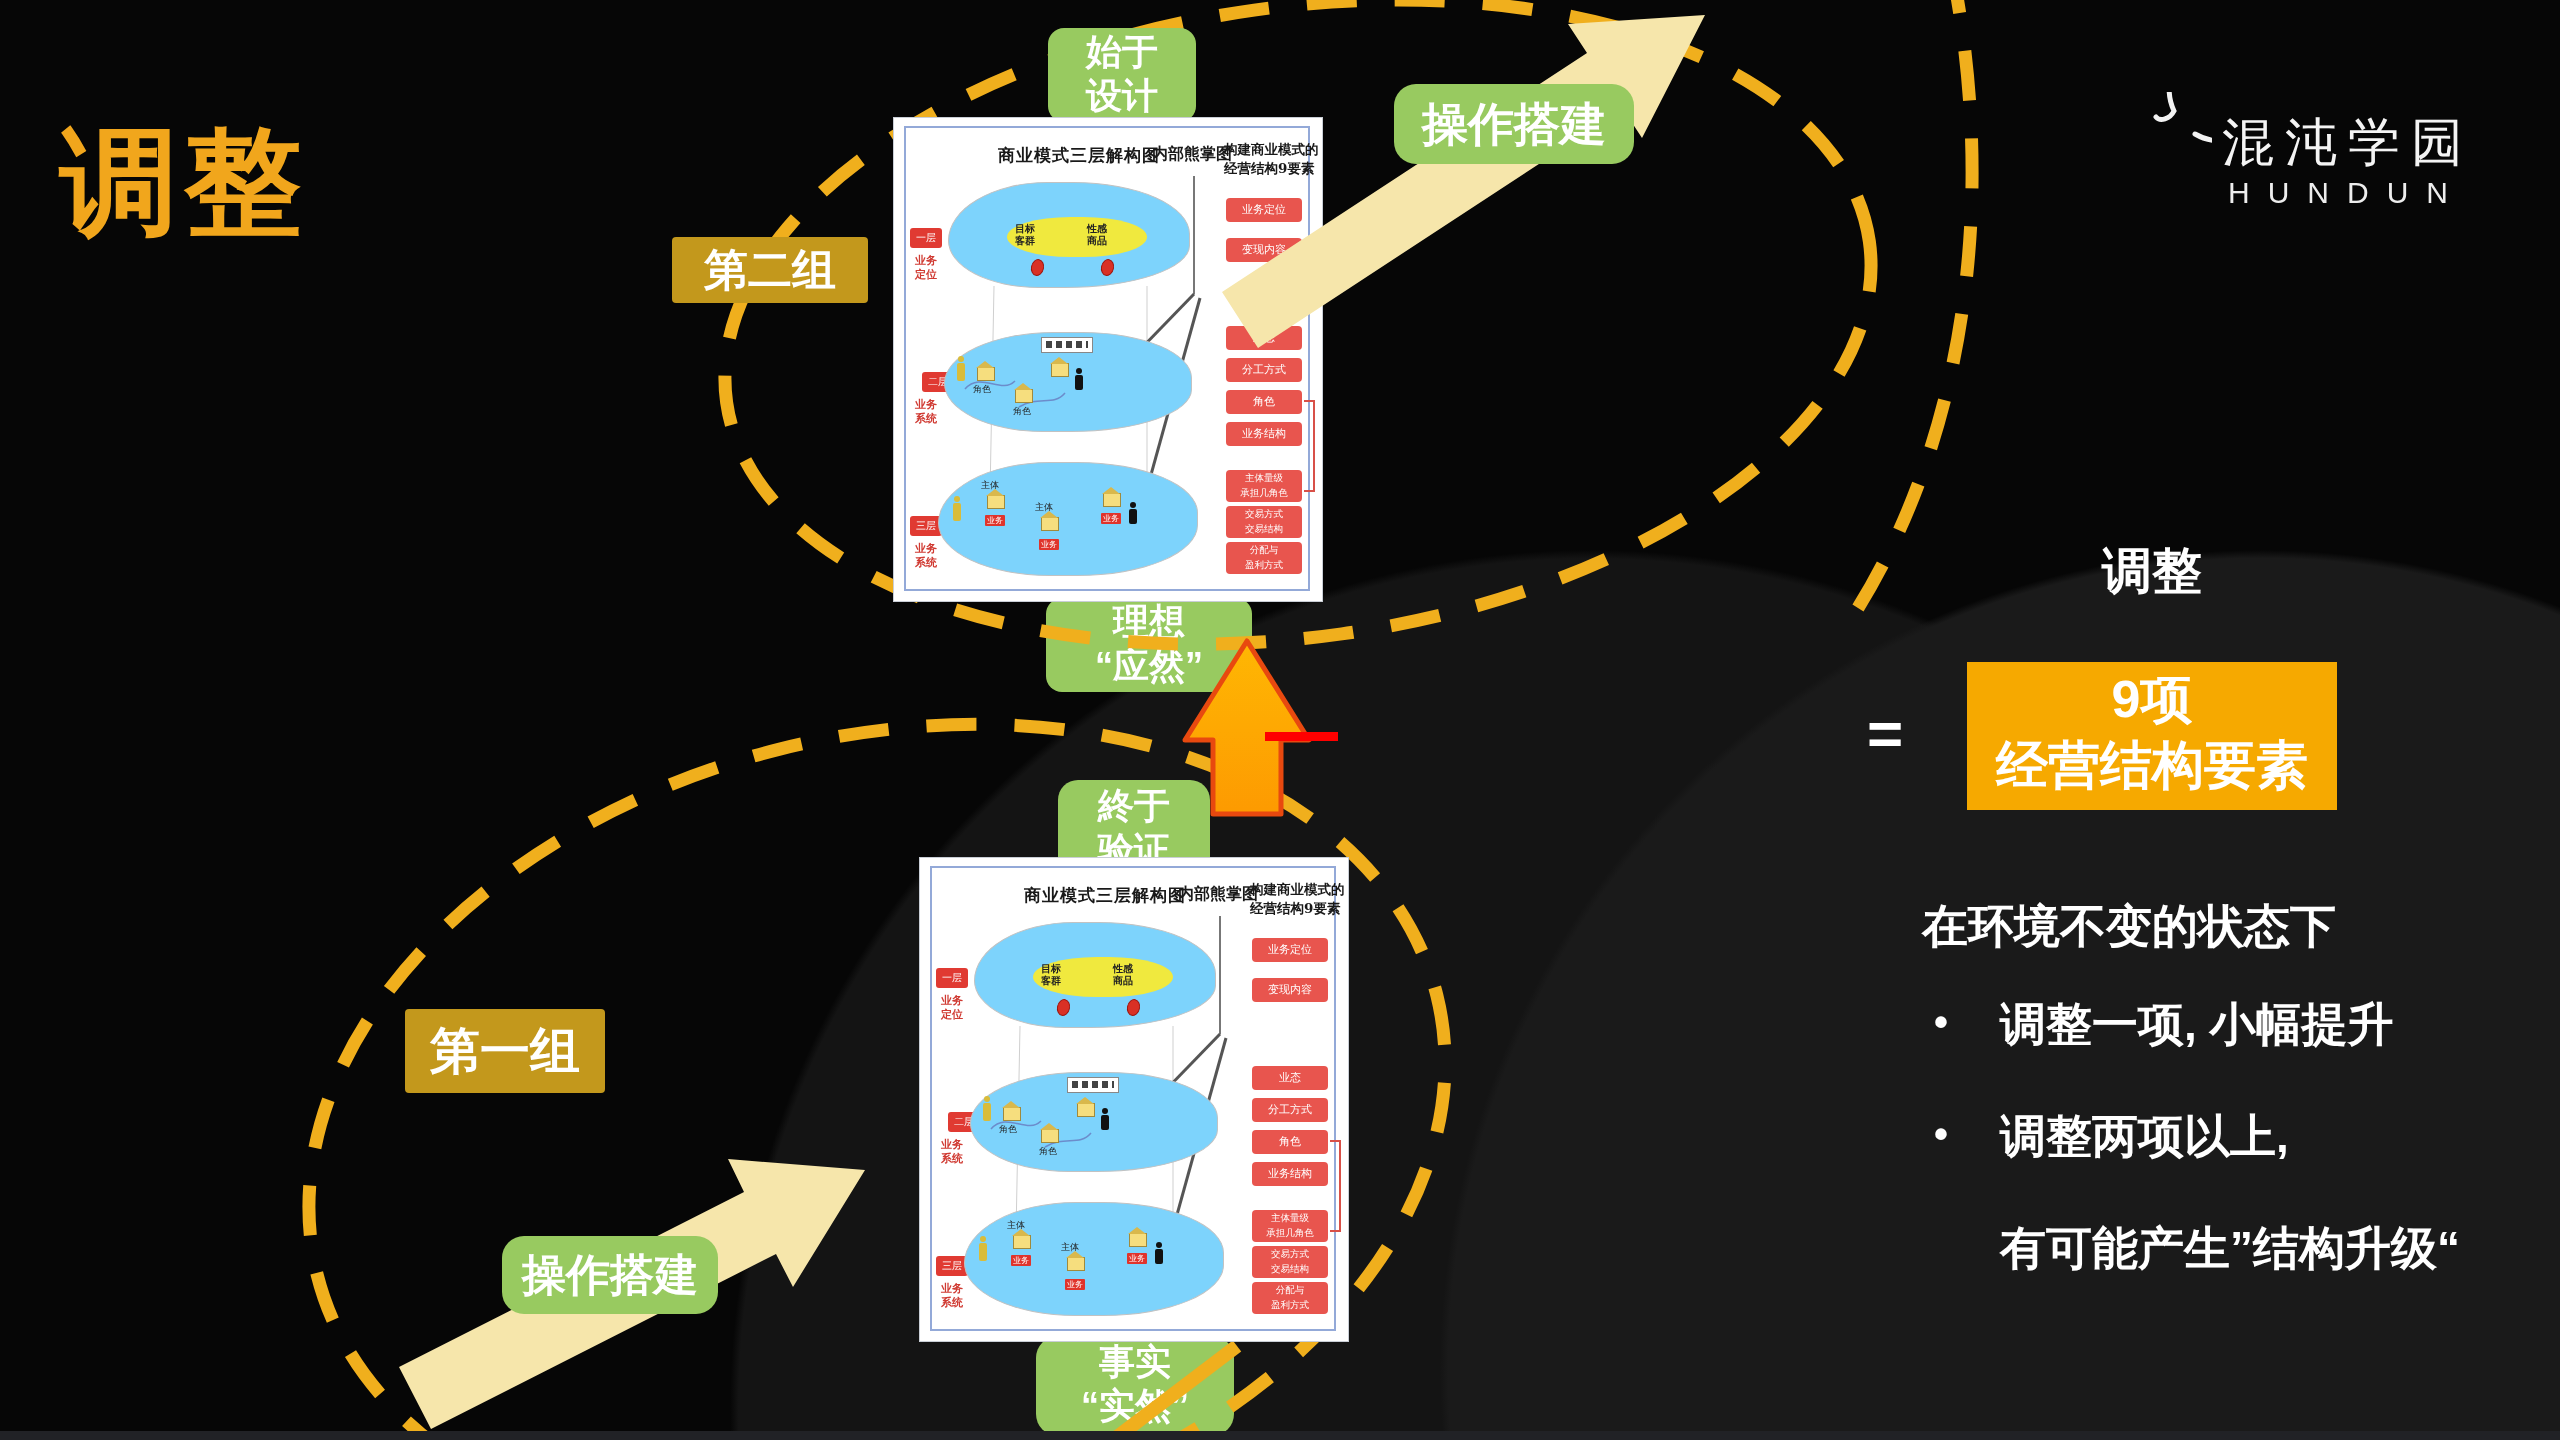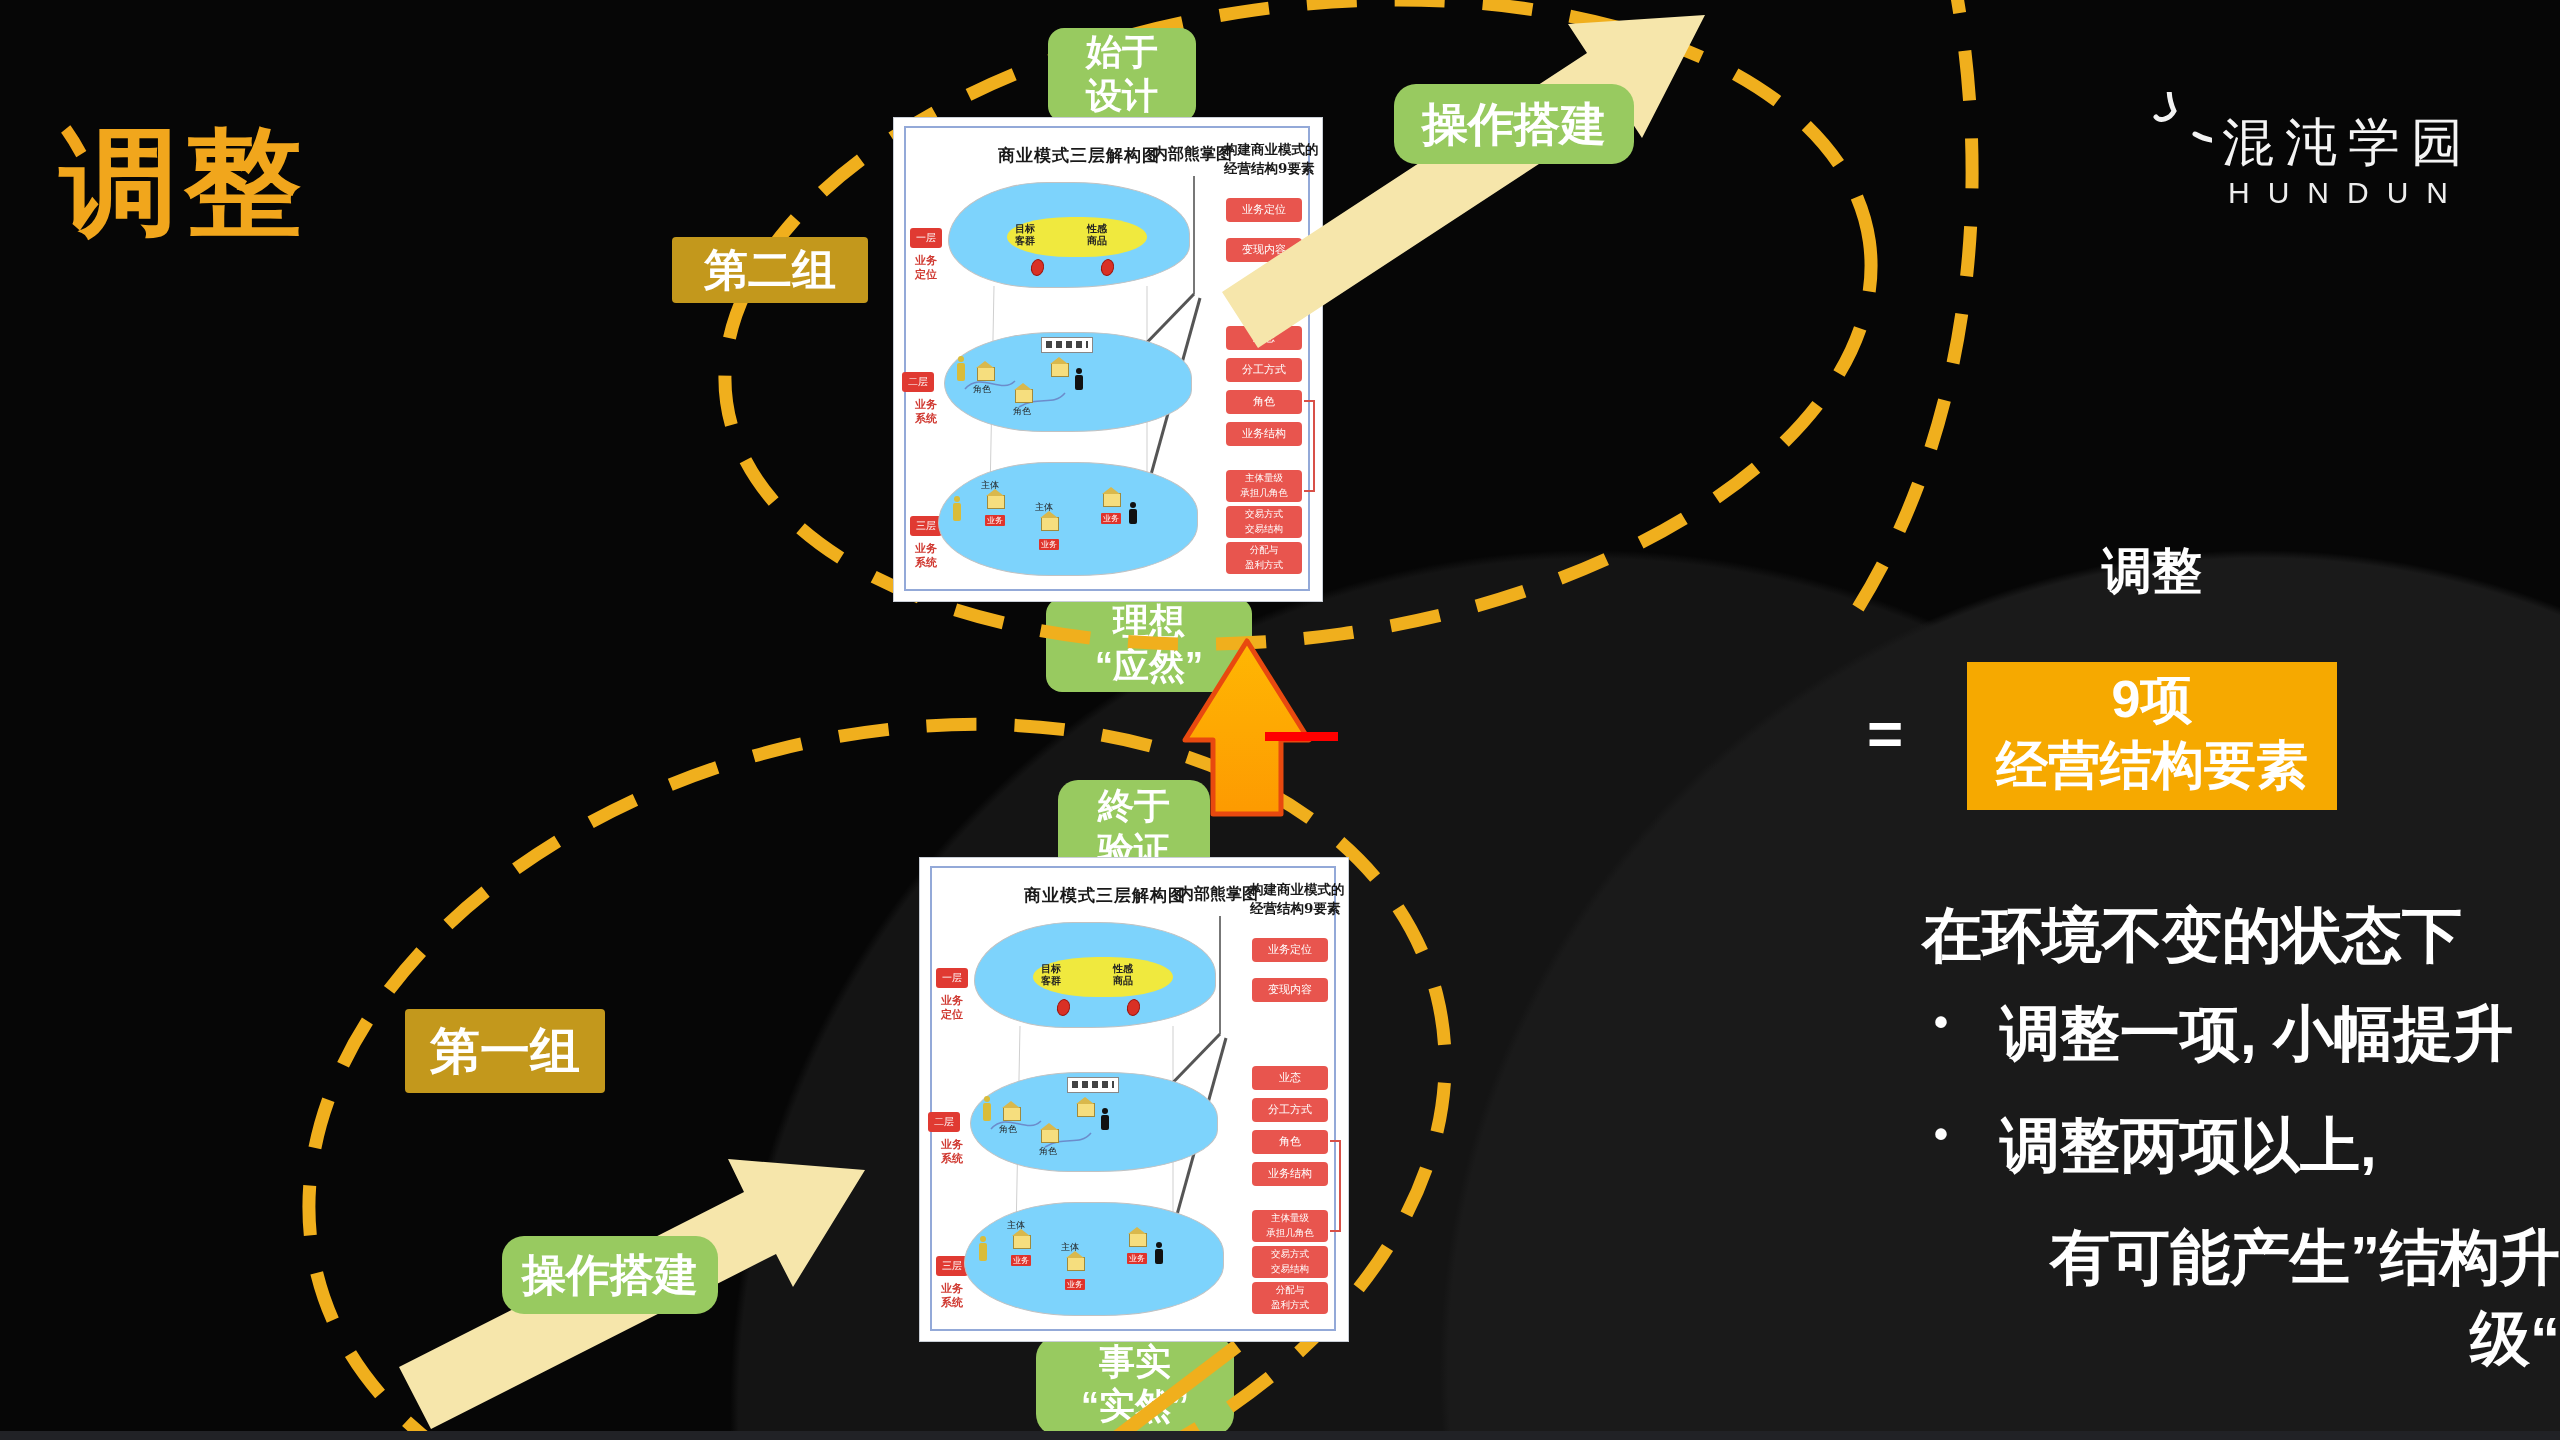--- a/index.html
+++ b/index.html
@@ -34,39 +34,39 @@
   .group1{left:405px;top:1009px;width:200px;height:84px;line-height:84px;font-size:50px;}
 
   
   .amberbox{background:var(--amber,#F6A900);color:#fff;font-weight:800;text-align:center;}
   .pathbox{left:1336px;top:697px;width:476px;height:86px;line-height:86px;font-size:54px;letter-spacing:2px;}
   .equals{left:1840px;top:698px;width:90px;text-align:center;font-size:62px;font-weight:800;color:#fff;}
   .resultbox{left:1967px;top:662px;width:370px;height:144px;font-size:52px;line-height:66px;padding-top:4px;}
   .adjust-caption{left:1967px;top:538px;width:370px;text-align:center;font-size:50px;font-weight:800;color:#fff;}
 
   
-  .note{color:#fff;font-weight:800;font-size:60px;}
+  .note{color:#fff;font-weight:800;font-size:46px;}
   .note-heading{left:1922px;top:896px;}
   .bullet-dot{width:20px;font-size:40px;}
   .dot1{left:1934px;top:1000px;} .dot2{left:1934px;top:1112px;}
   .b1t{left:2000px;top:994px;} .b2t{left:2000px;top:1106px;} .b3t{left:2000px;top:1218px;text-align:right;}
 
   
   .card-slot{position:absolute;z-index:4;padding-left:31px;}
   #card-slot-top{left:862px;top:117px;} #card-slot-bottom{left:888px;top:857px;}
   .card{position:relative;width:428px;height:483px;background:#fff;border:1px solid #c9ced6;}
   .card *{position:absolute;}
   .card-frame{left:10px;top:8px;width:402px;height:461px;border:2px solid #93A9D8;}
   .c-title{font-family:"DejaVu Serif",serif;font-weight:700;color:#191919;}
   .c-title-left{left:104px;top:26px;font-size:17px;letter-spacing:1px;}
   .c-title-mid{left:258px;top:26px;font-size:16px;}
   .c-title-right{left:330px;top:22px;font-size:13.5px;line-height:19px;}
   .c-title-right div{position:static;}
   .badge{width:32px;height:20px;background:#E03A32;color:#fff;font-size:10px;line-height:20px;text-align:center;border-radius:3px;font-family:"DejaVu Serif",serif;}
-  .b1{left:16px;top:110px;} .b2{left:8px;top:254px;} .b3{left:16px;top:398px;}
+  .b1{left:16px;top:110px;} .b2{left:28px;top:254px;} .b3{left:16px;top:398px;}
   .badge-label{font-size:11px;line-height:14px;color:#D03A32;font-weight:700;font-family:"DejaVu Serif",serif;}
   .badge-label div{position:static;}
   .bl1{left:21px;top:136px;} .bl2{left:21px;top:280px;} .bl3{left:21px;top:424px;}
   .blob{background:#7dd3fc;border:1px solid #C2C2C2;}
   .blob1{left:54px;top:64px;width:240px;height:104px;border-radius:46% 54% 58% 42%/62% 55% 45% 50%;}
   .blob2{left:50px;top:214px;width:246px;height:98px;border-radius:50% 50% 55% 45%/58% 52% 48% 55%;}
   .blob3{left:44px;top:344px;width:258px;height:112px;border-radius:48% 52% 52% 48%/60% 50% 50% 52%;}
   .yellowzone{left:58px;top:34px;width:140px;height:40px;background:#F0E93E;border-radius:50%/55%;}
   .bt{font-size:10px;line-height:12px;color:#222;font-weight:700;font-family:"DejaVu Serif",serif;}
   .bt div{position:static;}

